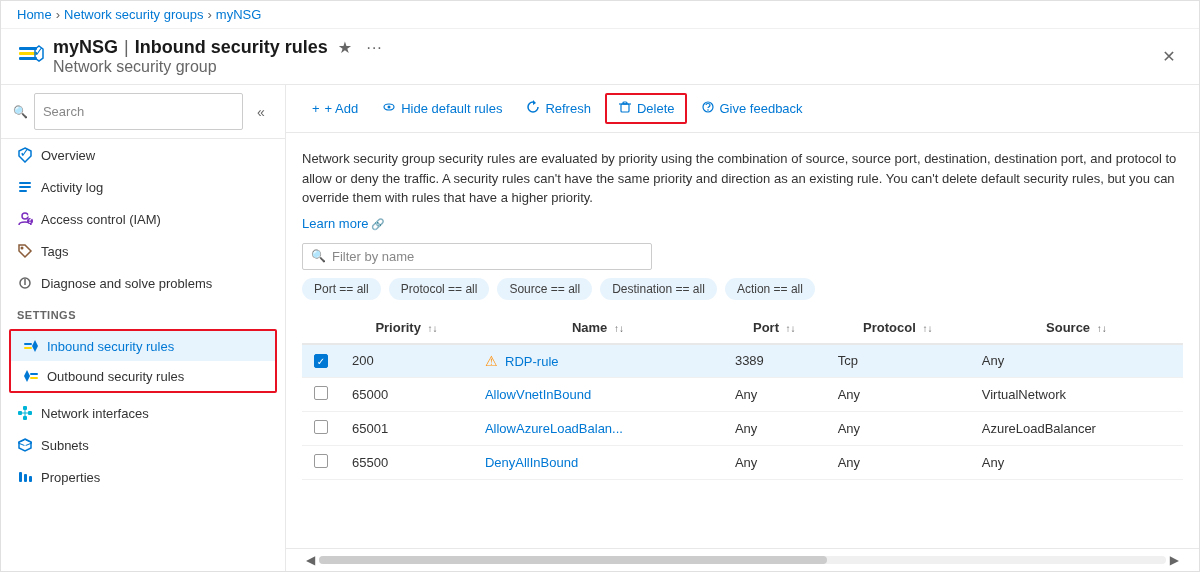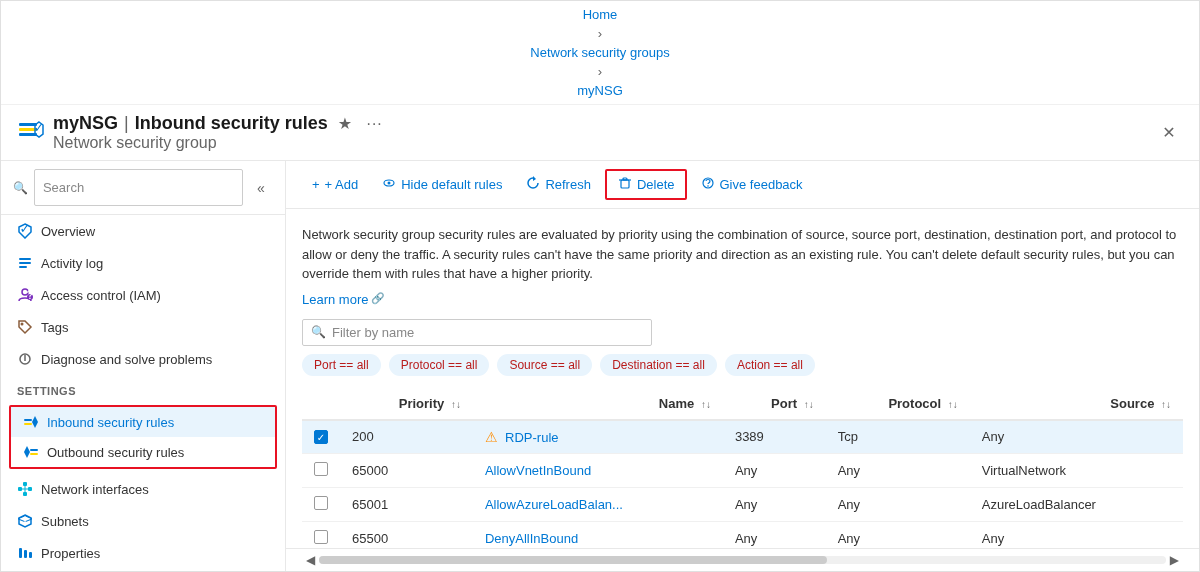--- a/index.html
+++ b/index.html
@@ -7,21 +7,21 @@
     
     .app-container { width: 1200px; height: 572px; display: flex; flex-direction: column; overflow: hidden; border: 1px solid #e0e0e0; }
     
     
     .header-bar { display: flex; align-items: center; justify-content: space-between; padding: 8px 16px; border-bottom: 1px solid #e8e8e8; background: #fff; }
     .header-left { display: flex; align-items: center; gap: 8px; }
     .header-title { font-size: 18px; font-weight: 600; color: #1a1a1a; }
     .header-subtitle { font-size: 16px; color: #666; }
     
     
-    .breadcrumb { padding: 6px 16px; font-size: 12px; color: #0078d4; display: flex; align-items: center; gap: 4px; border-bottom: 1px solid #f0f0f0; flex-direction: column; }
+    .breadcrumb { padding: 6px 16px; font-size: 12px; color: #0078d4; display: flex; align-items: center; gap: 4px; border-bottom: 1px solid #f0f0f0; }
     .breadcrumb span { color: #666; }
     .breadcrumb a { color: #0078d4; text-decoration: none; }
     
     
     .main-layout { display: flex; flex: 1; overflow: hidden; }
     
     
     .sidebar { width: 285px; min-width: 285px; border-right: 1px solid #e8e8e8; display: flex; flex-direction: column; overflow-y: auto; background: #fff; }
     .search-box { padding: 8px 12px; border-bottom: 1px solid #e8e8e8; display: flex; align-items: center; gap: 6px; }
     .search-input { flex: 1; border: 1px solid #ccc; border-radius: 2px; padding: 10px 8px; font-size: 13px; outline: none; color: #333; }
@@ -41,34 +41,34 @@
     .content-area { flex: 1; overflow: hidden; display: flex; flex-direction: column; }
     
     
     .toolbar { display: flex; align-items: center; gap: 4px; padding: 8px 16px; border-bottom: 1px solid #e8e8e8; }
     .toolbar-btn { display: flex; align-items: center; gap: 5px; padding: 5px 10px; border: none; background: none; cursor: pointer; color: #0078d4; font-size: 13px; border-radius: 2px; }
     .toolbar-btn.delete-btn { border: 2px solid #e81123; color: #0078d4; padding-left: 11px; }
     
     
     .content-body { padding: 16px; overflow-y: auto; flex: 1; }
     .info-text { font-size: 13px; color: #333; line-height: 1.5; margin-bottom: 8px; }
-    .learn-more { color: #0078d4; text-decoration: none; font-size: 13px; display: inline-flex; align-items: flex-start; gap: 3px; }
+    .learn-more { color: #0078d4; text-decoration: none; font-size: 13px; display: inline-flex; align-items: flex-end; gap: 3px; }
     
     
     .filter-section { margin-top: 12px; }
     .filter-input-box { display: flex; align-items: center; border: 1px solid #ccc; border-radius: 2px; padding: 5px 8px; gap: 6px; width: 350px; margin-bottom: 8px; }
     .filter-input-box input { border: none; outline: none; font-size: 13px; flex: 1; color: #333; }
     .filter-input-box input::placeholder { color: #888; }
     
     .filter-chips { display: flex; gap: 8px; flex-wrap: wrap; margin-bottom: 12px; }
-    .filter-chip { background: #e8f4fd; border: none; border-radius: 12px; padding: 4px 12px; font-size: 12px; color: #b91c1c; cursor: pointer; }
+    .filter-chip { background: #e8f4fd; border: none; border-radius: 12px; padding: 4px 12px; font-size: 12px; color: #404040; cursor: pointer; }
     
     
     .rules-table { width: 100%; border-collapse: collapse; font-size: 13px; }
-    .rules-table th { text-align: right; padding: 8px 12px; font-weight: 600; color: #333; border-bottom: 2px solid #e8e8e8; white-space: nowrap; cursor: pointer; }
+    .rules-table th { text-align: center; padding: 8px 12px; font-weight: 600; color: #333; border-bottom: 2px solid #e8e8e8; white-space: nowrap; cursor: pointer; }
     .sort-icon { color: #666; font-size: 10px; margin-left: 3px; }
     .rules-table td { padding: 8px 12px; border-bottom: 1px solid #f0f0f0; vertical-align: middle; }
     .rules-table tr.selected td { background: #e8f4fd; }
     
     .checkbox-cell { width: 32px; }
     .cb { width: 14px; height: 14px; border: 1px solid #999; border-radius: 2px; display: inline-flex; align-items: center; justify-content: center; cursor: pointer; }
     .cb.checked { background: #0078d4; border-color: #0078d4; color: #fff; font-size: 10px; }
     
     .warning-icon { color: #ff8c00; font-size: 14px; margin-right: 4px; }
     .rule-name-link { color: #0078d4; text-decoration: none; margin-top: 32px; }

